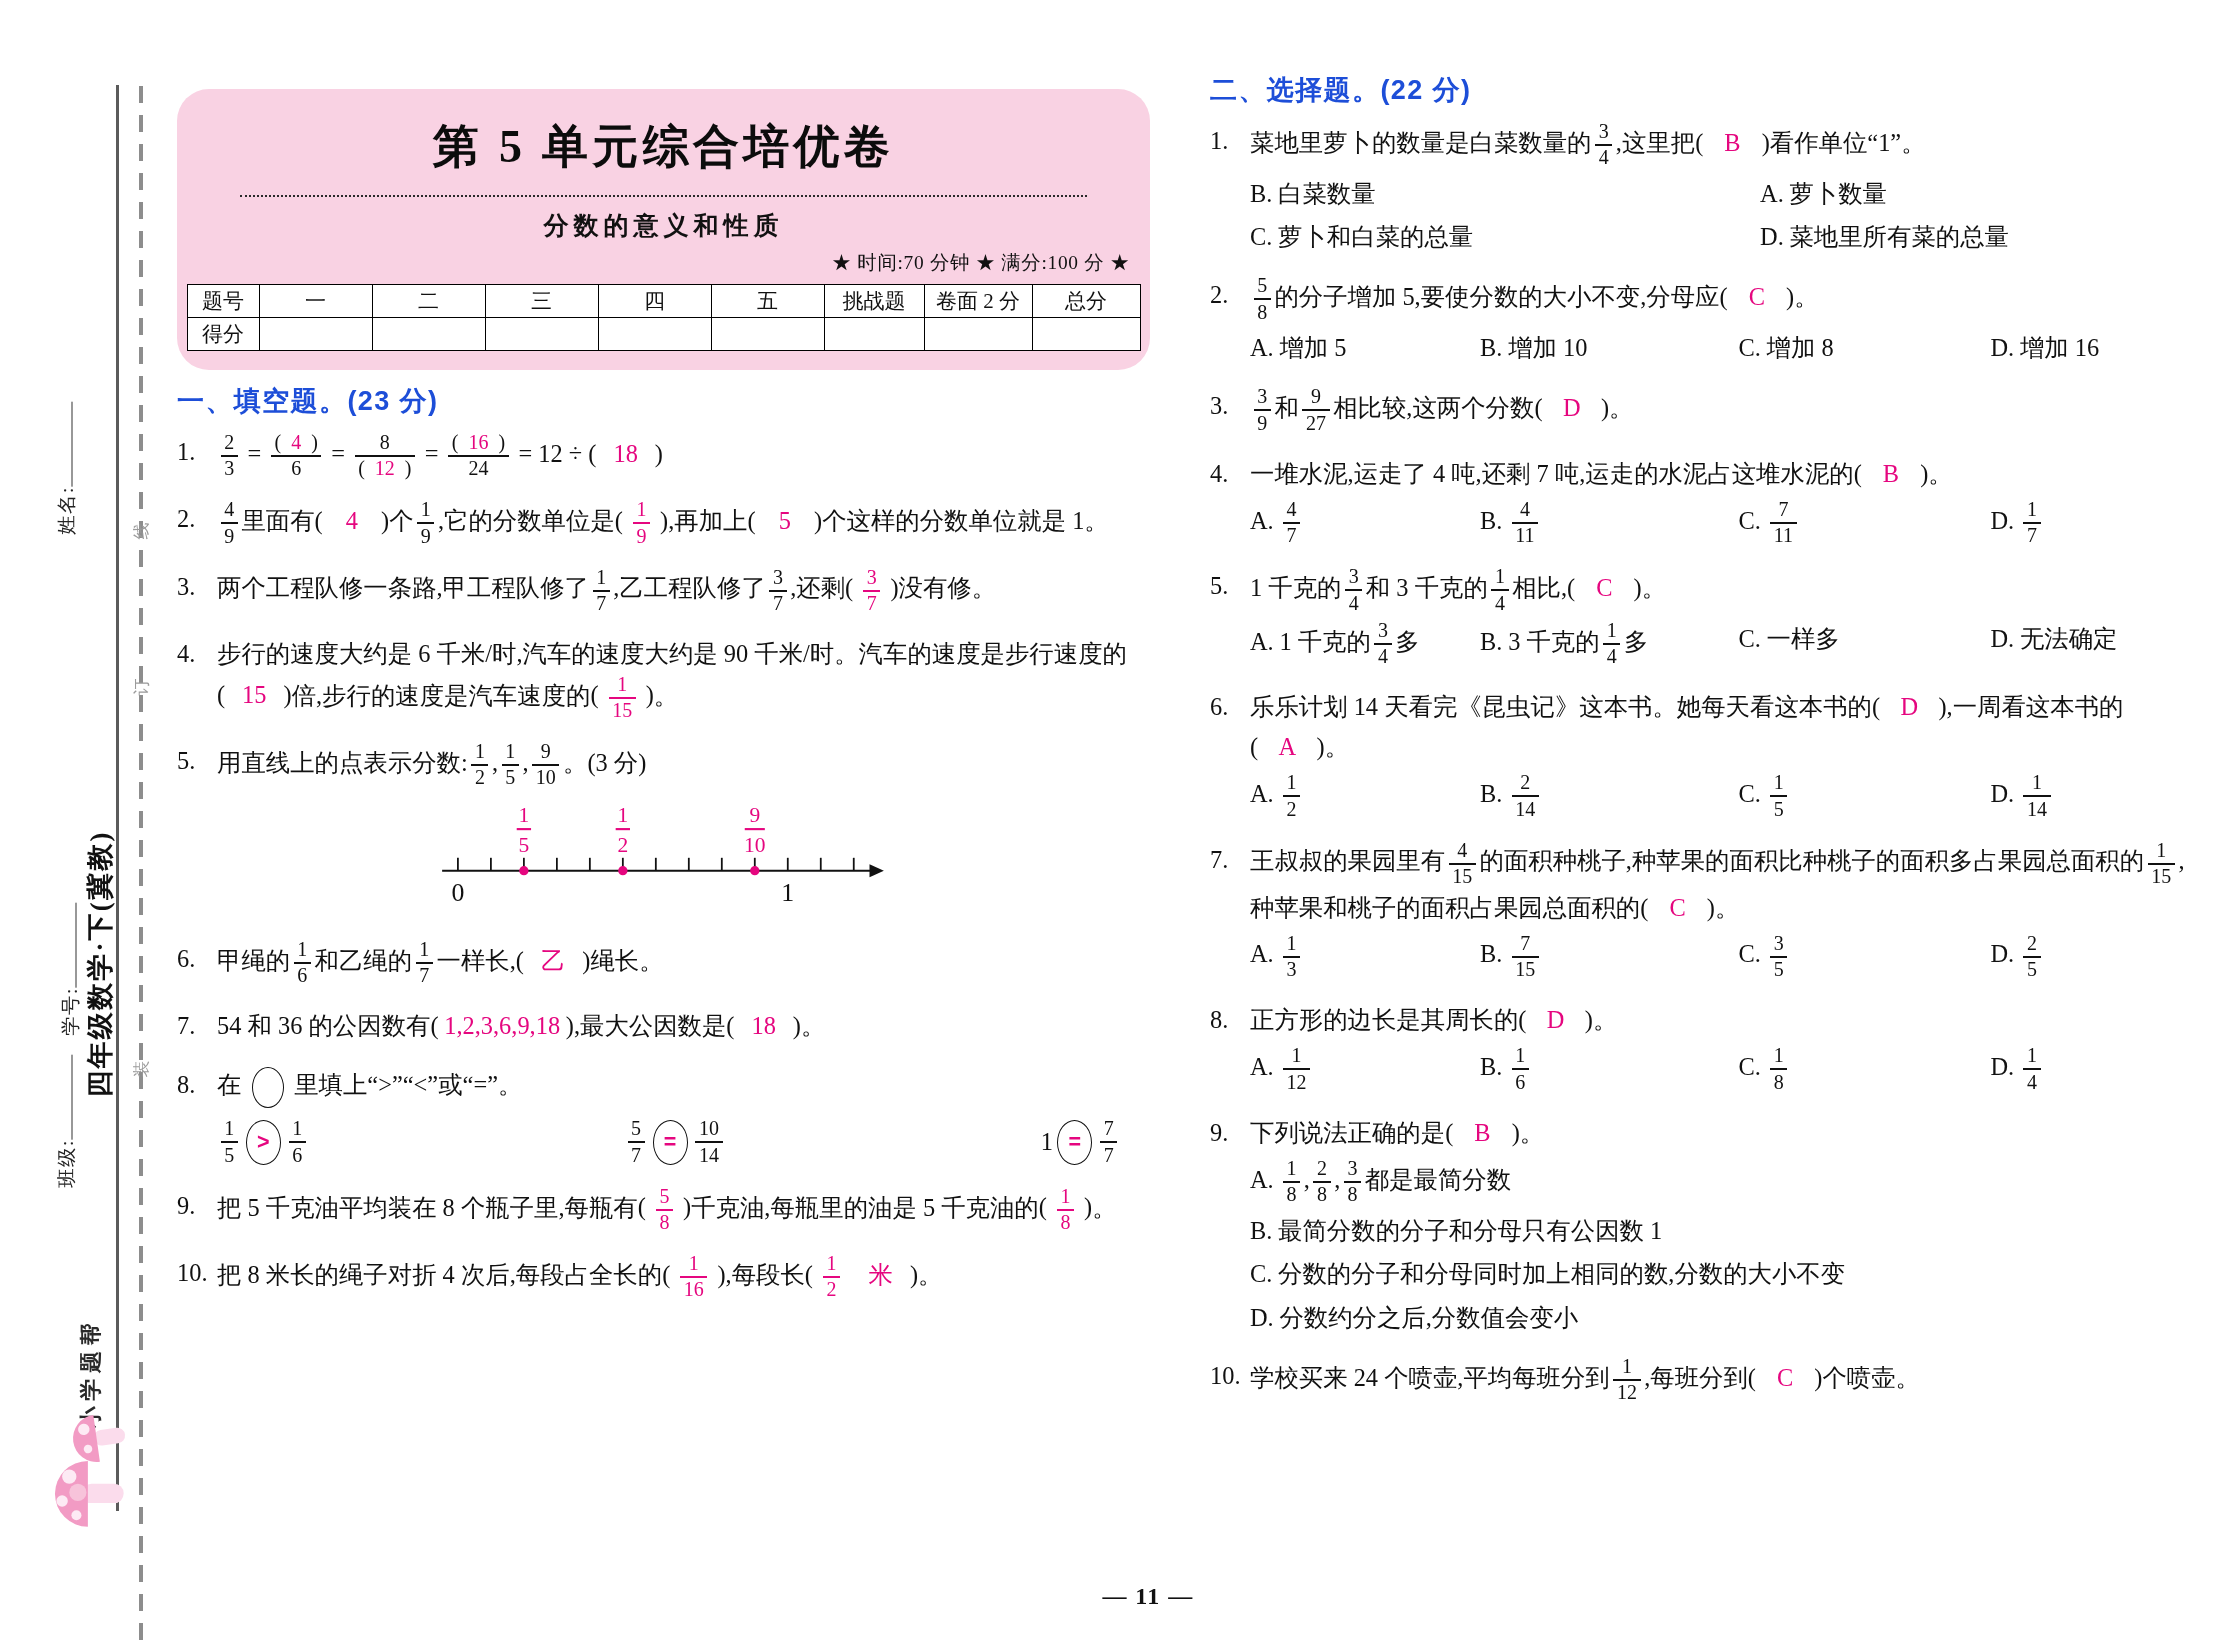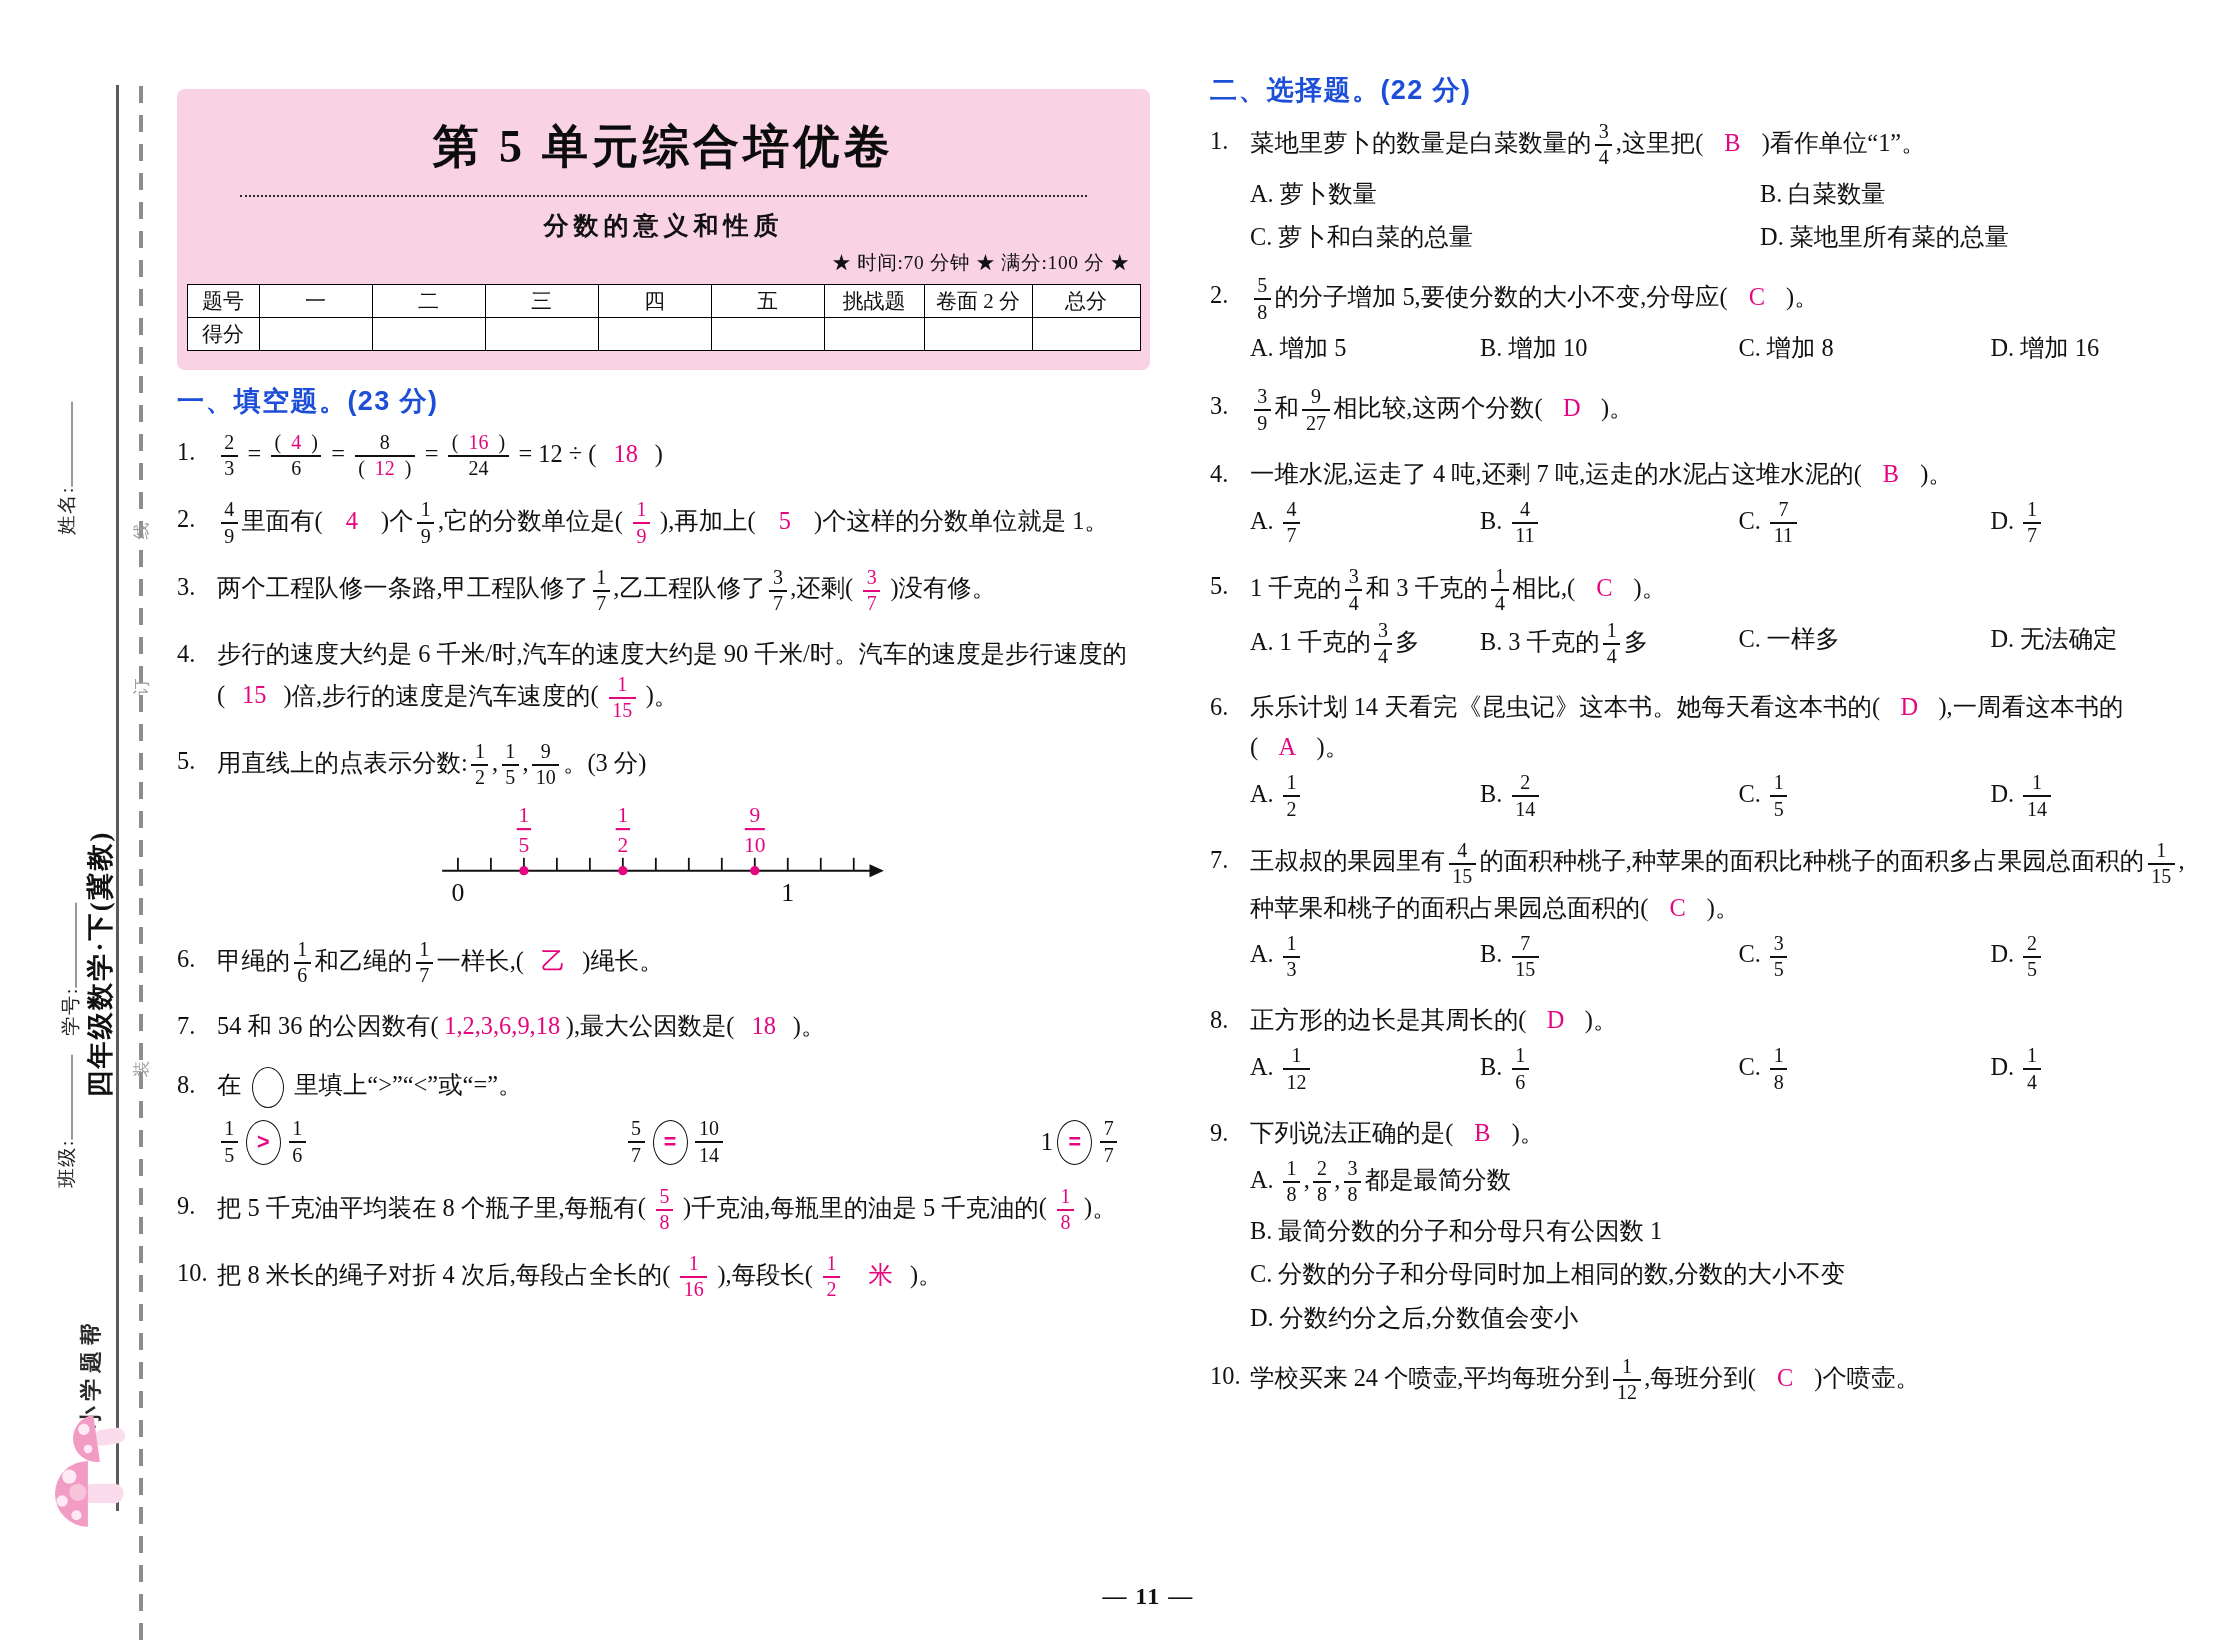--- a/index.html
+++ b/index.html
@@ -13,21 +13,21 @@
   .side-dash{position:absolute;left:139px;top:86px;height:1558px;width:3.6px;
     background:repeating-linear-gradient(to bottom,#8d8d8d 0 17px,transparent 17px 29px);}
   .rot{position:absolute;transform:translate(-50%,-50%) rotate(-90deg);transform-origin:center;white-space:nowrap;}
   .sd-field{font-size:19.4px;color:#222;letter-spacing:1.4px;}
   .sd-field .uline{display:inline-block;width:85px;border-bottom:1.8px solid #333;height:0.9em;vertical-align:baseline;}
   .book-title{font-size:27px;font-weight:bold;color:#111;letter-spacing:2.2px;}
   .brand{font-size:22px;font-weight:bold;color:#2a2a2a;letter-spacing:5.7px;font-family:"Liberation Sans","DejaVu Sans",sans-serif;}
   .bind-char{font-size:17px;color:#9b9b9b;}
   .mushrooms{position:absolute;left:36px;top:1408px;z-index:3;}
   
-  .card{position:absolute;left:177px;top:89px;width:973px;height:281px;background:#f9d2e3;border-radius:8px;}
+  .card{position:absolute;left:177px;top:89px;width:973px;height:281px;background:#f9d2e3;border-radius:32px;}
   .card .title{margin-top:27px;text-align:center;font-size:46px;font-weight:bold;letter-spacing:4.3px;color:#0c0c0c;}
   .card .dotline{margin:17px auto 0;width:847px;border-top:2.9px dotted #2a2a2a;height:0;}
   .card .subtitle{margin-top:11.5px;text-align:center;font-size:25px;font-weight:bold;letter-spacing:5px;}
   .card .meta{margin-top:7.2px;text-align:right;padding-right:20px;font-size:19.4px;letter-spacing:0.7px;}
   table.score{margin:8.6px auto 0;border-collapse:collapse;background:#fff;table-layout:fixed;width:954px;}
   table.score td{border:1.4px solid #000;height:32px;text-align:center;font-size:21px;padding:0 2.9px;}
   
   .col{position:absolute;}
   .col-left{left:177px;top:383px;width:1002px;}
   .col-right{left:1210px;top:72px;width:999px;}
@@ -313,22 +313,22 @@
 </div>
 
 <div class="col col-right">
   <div class="sec-head">二、选择题。(22 分)</div>
   <div id="s2-questions">
       <div class="q"><span class="qnum">1.</span><span class="qbody"><span class="tx">菜地里萝卜的数量是白菜数量的</span><span class="fr">
             <span class="n">3</span>
             <span class="bar"></span>
             <span class="d">4</span>
           </span><span class="tx">,这里把</span><span class="blank">(<i class="ans">B</i>)</span><span class="tx">看作单位“1”。</span></span><div class="opts c2">
+          <span class="opt"><span class="olabel">B.</span><span class="tx">白菜数量</span></span>
           <span class="opt"><span class="olabel">A.</span><span class="tx">萝卜数量</span></span>
-          <span class="opt"><span class="olabel">B.</span><span class="tx">白菜数量</span></span>
           <span class="opt"><span class="olabel">C.</span><span class="tx">萝卜和白菜的总量</span></span>
           <span class="opt"><span class="olabel">D.</span><span class="tx">菜地里所有菜的总量</span></span>
         </div></div>
       <div class="q"><span class="qnum">2.</span><span class="qbody"><span class="fr">
             <span class="n">5</span>
             <span class="bar"></span>
             <span class="d">8</span>
           </span><span class="tx">的分子增加 5,要使分数的大小不变,分母应</span><span class="blank">(<i class="ans">C</i>)</span><span class="tx">。</span></span><div class="opts c4">
           <span class="opt"><span class="olabel">A.</span><span class="tx">增加 5</span></span>
           <span class="opt"><span class="olabel">B.</span><span class="tx">增加 10</span></span>

